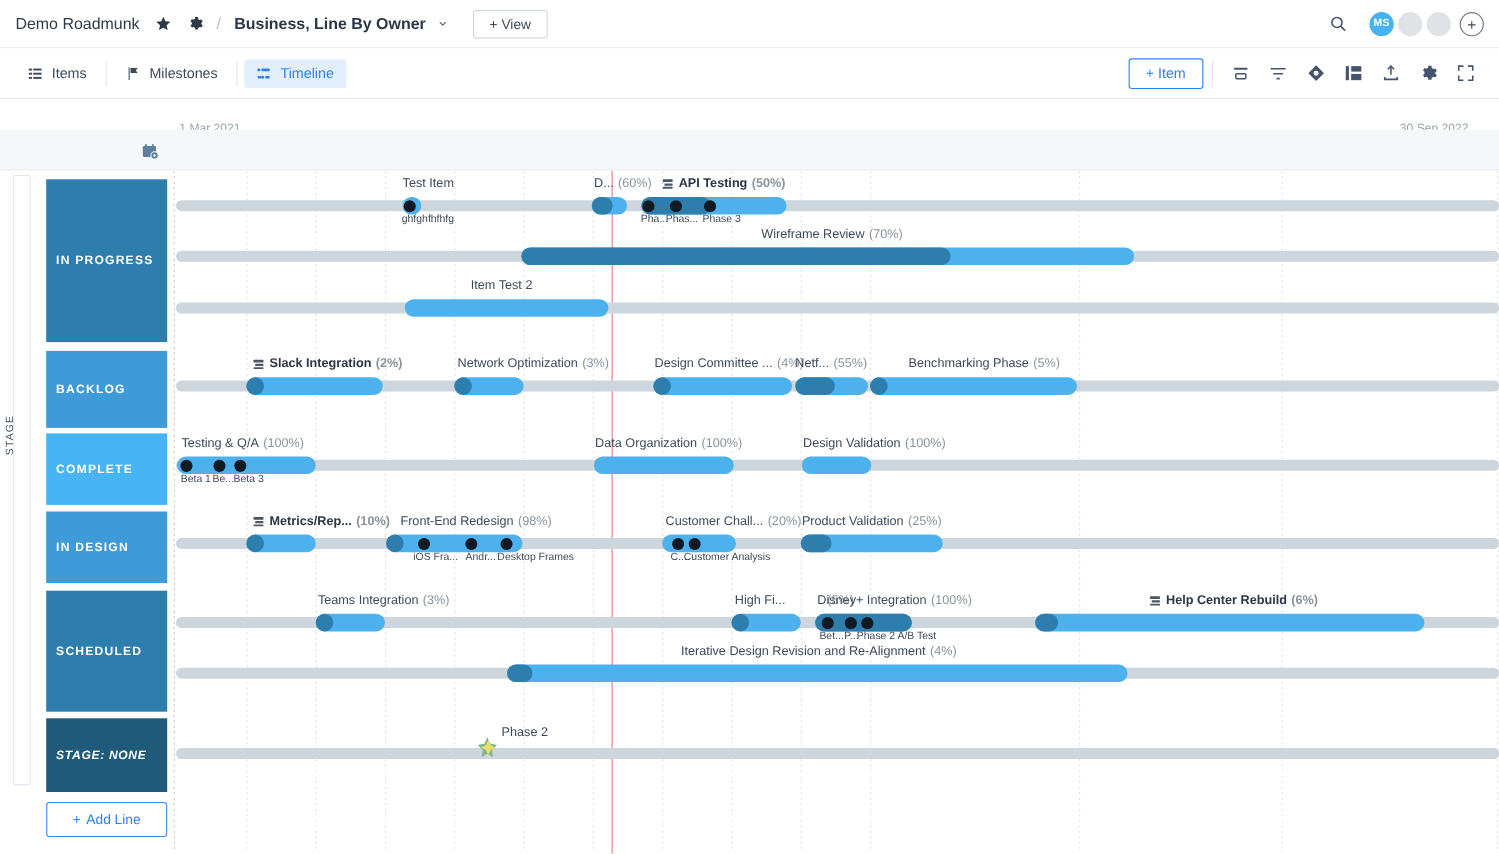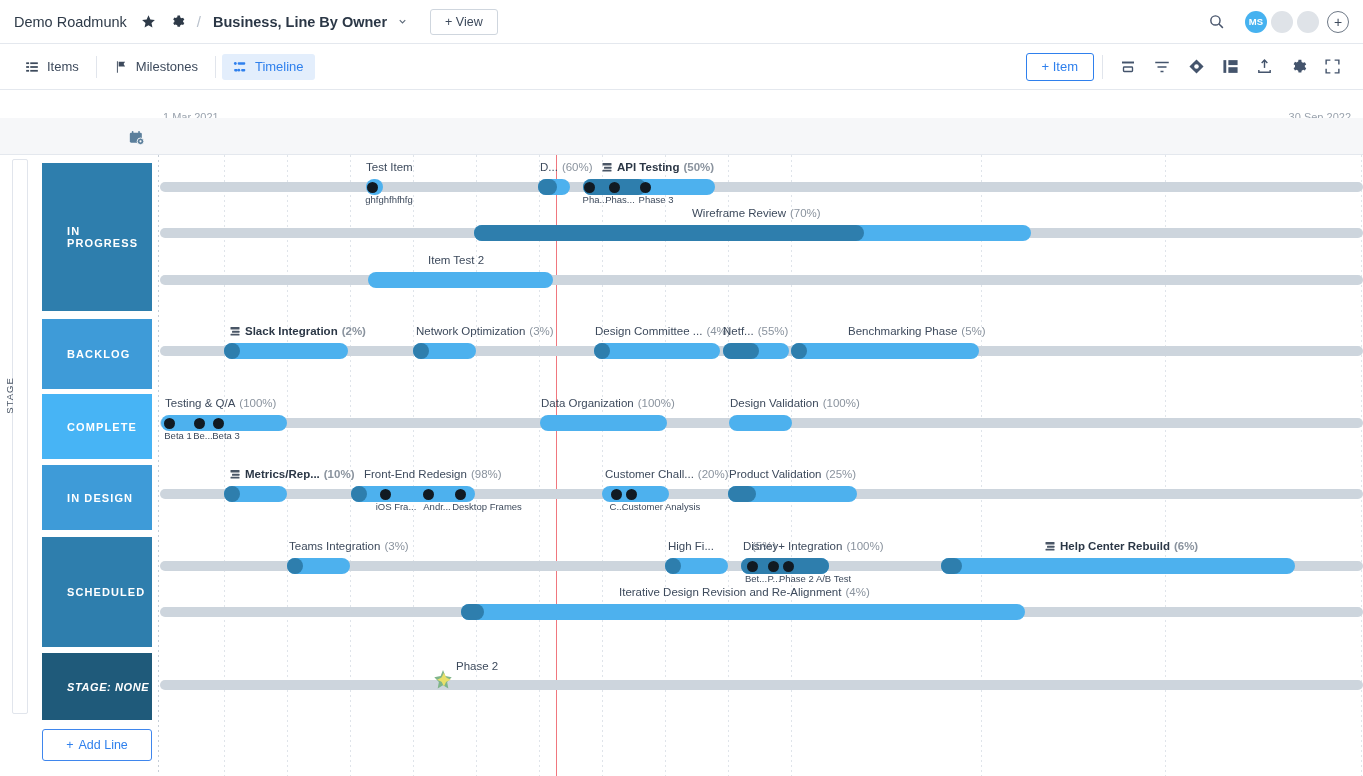--- a/index.html
+++ b/index.html
@@ -79,21 +79,21 @@
   }
   #knob-left{ left:366px; }
   #knob-right{ left:908px; }
 
   
   #datehdr{
     position:absolute; left:0; top:118px; width:1363px; height:37px;
     background:#f6f7f9; border-bottom:1px solid #e4e8ee;
   }
   #range-start{ position:absolute; left:163px; top:111px; font-size:11px; color:#9aa3ae;}
-  #range-end{ position:absolute; right:12px; top:111px; font-size:11px; color:#9aa3ae;}
+  #range-end{ position:absolute; right:28px; top:111px; font-size:11px; color:#9aa3ae;}
   #cal-icon{ position:absolute; left:128px; top:130px; color:#5b7f9c; }
   .mcell{
     position:absolute; top:128px; height:20px; font-size:11.5px; color:#3d4a5c;
     text-align:center; line-height:20px; border-left:1px solid #d7dce3;
   }
 
   
   #body{
     position:absolute; left:0; top:155px; width:1363px; height:621px;
     background:#fff; overflow:hidden;
@@ -102,21 +102,21 @@
     position:absolute; left:12px; top:4px; width:16px; height:555px;
     border:1px solid #e1e5ec; background:#fff; border-radius:2px;
   }
   #stage-rail-label{
     position:absolute; left:-13px; top:235px; width:44px; font-size:9.5px;
     letter-spacing:1px; color:#4a5666; transform:rotate(-90deg); text-align:center;
   }
   .lane-label{
     position:absolute; left:42px; width:110px; color:#fff; font-size:11px;
     font-weight:bold; letter-spacing:1.1px; display:flex; align-items:center;
-    padding-left:25px; cursor:pointer;
+    padding-left:9px; cursor:pointer;
   }
   #addvalue{
     position:absolute; left:42px; top:574px; width:110px; height:32px;
     border:1px solid #3f86ed; border-radius:3px; background:#fff; color:#2f80ed;
     font-size:12.5px; display:flex;align-items:center;justify-content:center;
     gap:5px; cursor:pointer;
   }
   
   #dotcol{
     position:absolute; left:158px; top:-20px; width:1px; height:640px;
@@ -441,21 +441,21 @@
       <div class="bar" style="left: 434px; top: 188px; width: 126px;">
         <div class="prog" style="width: 16px;"></div>
       </div>
       <div class="ttl" style="left: 563px; top: 170px;">
         <span>Netf...</span>
         <span class="pct">(55%)</span>
       </div>
       <div class="bar" style="left: 563px; top: 188px; width: 66px;">
         <div class="prog" style="width: 36.3px;"></div>
       </div>
-      <div class="ttl" style="left: 688px; top: 170px; justify-content: space-between;">
+      <div class="ttl" style="left: 666px; top: 170px; justify-content: space-between;">
         <span>Benchmarking Phase</span>
         <span class="pct">(5%)</span>
       </div>
       <div class="bar" style="left: 631px; top: 188px; width: 188px;">
         <div class="prog" style="width: 16px;"></div>
       </div>
       <div class="row-track" style="top: 263px;"></div>
       <div class="ttl" style="left: 5px; top: 242px;">
         <span>Testing &amp; Q/A</span>
         <span class="pct">(100%)</span>

